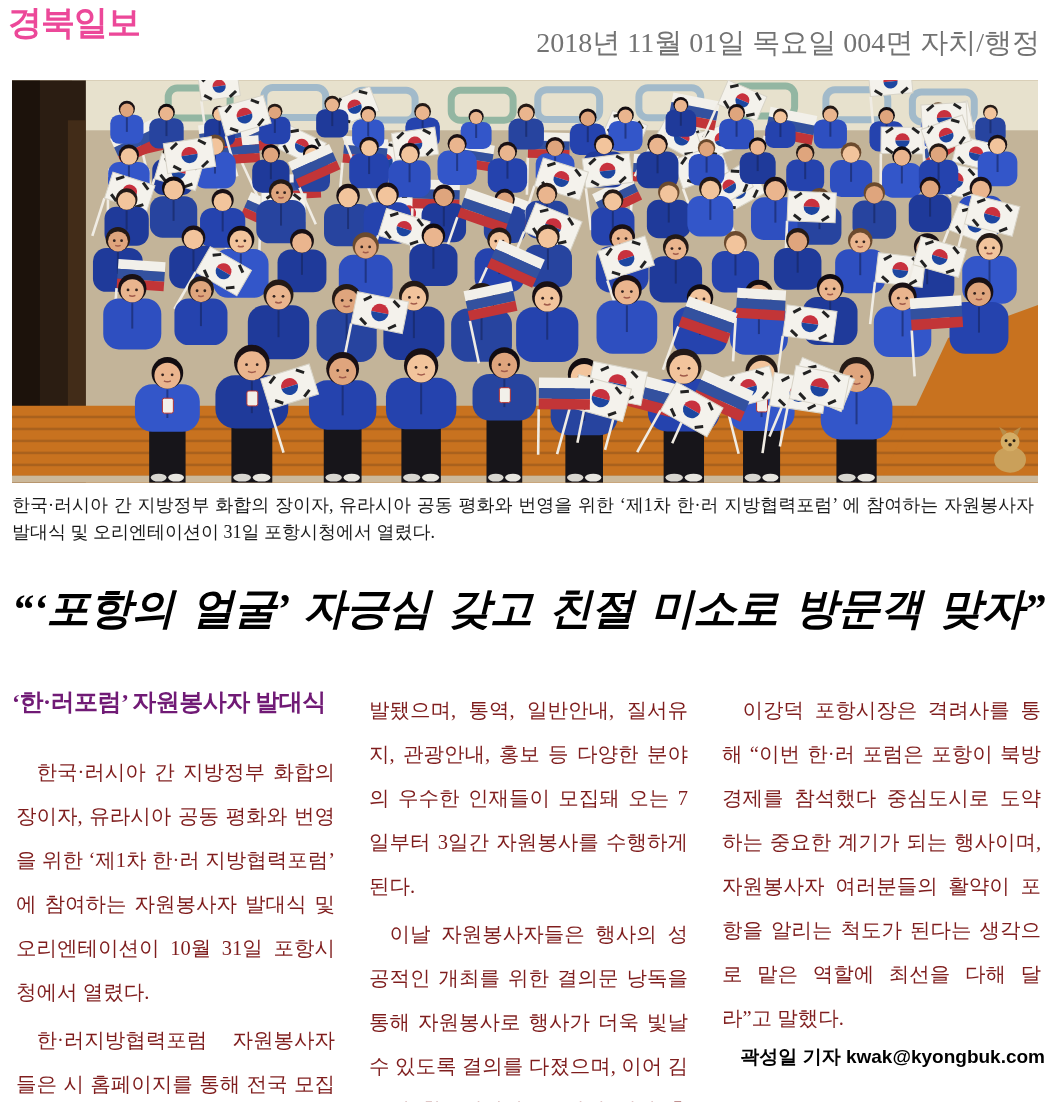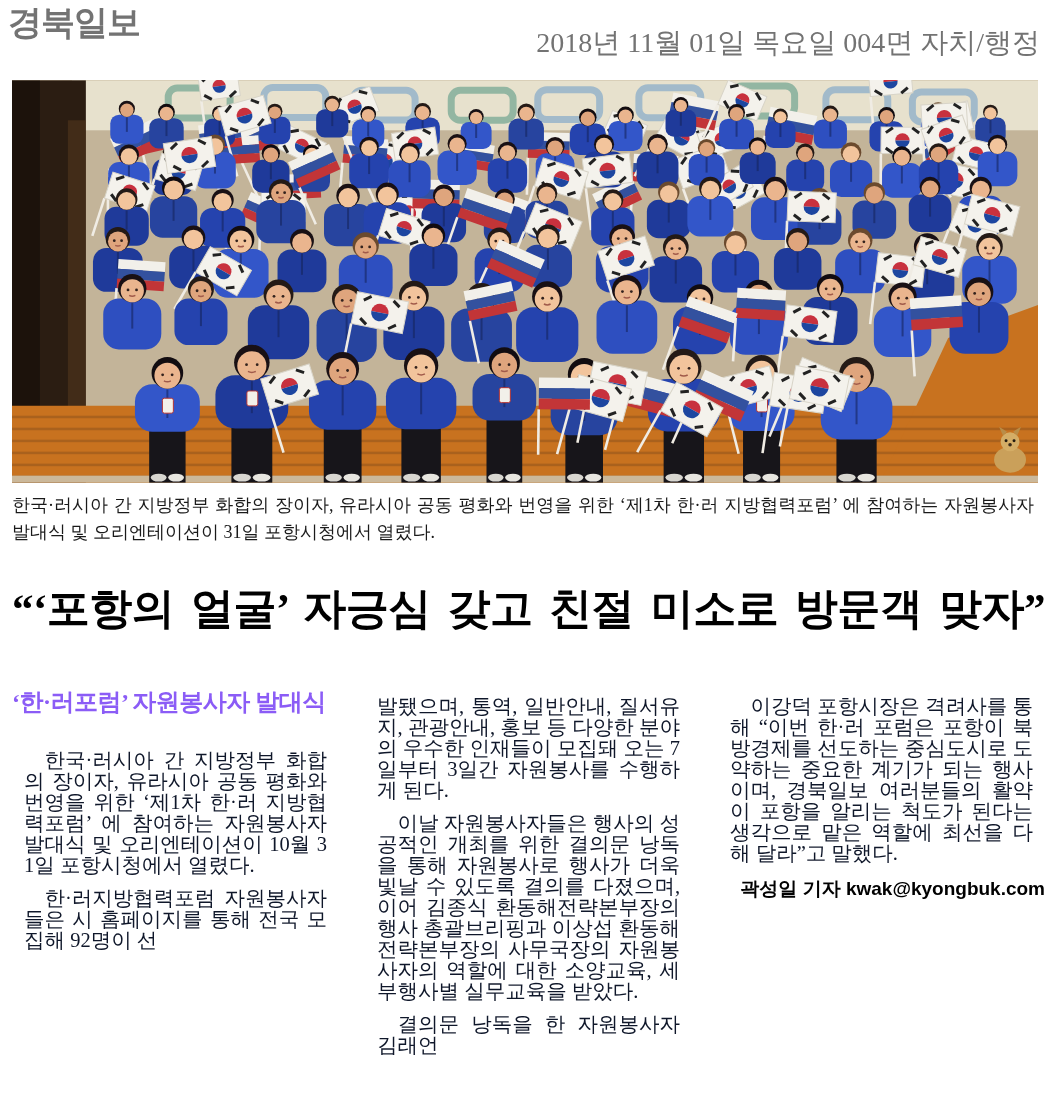--- a/index.html
+++ b/index.html
@@ -2,39 +2,39 @@
 <html><head>
 <meta charset="utf-8">
 <style>
   html,body{margin:0;padding:0;background:#ffffff;}
   body{width:1057px;font-family:"Liberation Serif","DejaVu Serif",serif;color:#111;}
   .page{position:relative;width:1057px;min-height:1102px;background:#fff;overflow:hidden;}
 
   
   .masthead{position:relative;height:80px;}
   .logo{position:absolute;left:8px;top:0px;font-family:"Liberation Sans","DejaVu Sans",sans-serif;
-        font-weight:900;font-size:34px;letter-spacing:-1px;color:#737373;}
+        font-weight:900;font-size:34px;letter-spacing:-1px;color:#ec4899;}
   .dateline{position:absolute;right:17px;top:24px;font-size:28px;color:#737373;letter-spacing:0px;}
 
   
   figure.photo{margin:0 0 0 12px;width:1026px;height:403px;overflow:hidden;background:#c3b499;}
   figure.photo svg{display:block;}
 
   .caption{margin:9px 14px 0 12px;width:1022px;font-size:18px;line-height:27px;
            text-align:justify;word-break:break-all;color:#1a1a1a;}
 
   .headline{margin:34px 12px 0 12px;width:1033px;font-size:43px;font-weight:700;color:#000;
             text-align:justify;text-align-last:justify;word-break:keep-all;white-space:nowrap;
-            letter-spacing:-0.5px;}
+            letter-spacing:-0.5px;font-style:italic;}
 
   
   .article{display:grid;grid-template-columns:repeat(3,1fr);column-gap:26px;
            margin:46px 12px 0 12px;width:1033px;}
-  .subheading{margin:2px 0 32px 0;font-size:24px;font-weight:700;letter-spacing:-0.5px;color:#8b5cf6;}
-  .para{margin:12px;font-size:20.5px;line-height:21px;text-align:justify;word-break:break-all;color:#0f172a;}
+  .subheading{margin:2px 0 32px 0;font-size:24px;font-weight:700;letter-spacing:-0.5px;color:#701a75;}
+  .para{margin:4px;font-size:20.5px;line-height:44px;text-align:justify;word-break:break-all;color:#7f1d1d;}
   .para.indent{text-indent:1em;}
   .byline{margin:4px 0 0 0;font-family:"Liberation Sans","DejaVu Sans",sans-serif;
           font-size:19px;font-weight:700;text-align:right;color:#000;}
 </style>
 </head>
 <body>
 
 <div class="page">
 
   <header class="masthead">
@@ -1401,19 +1401,19 @@
     </div>
     <div class="col">
       <div class="col-body">
           <p class="para">발됐으며, 통역, 일반안내, 질서유지, 관광안내, 홍보 등 다양한 분야의 우수한 인재들이 모집돼 오는 7일부터 3일간 자원봉사를 수행하게 된다.</p>
           <p class="para indent">이날 자원봉사자들은 행사의 성공적인 개최를 위한 결의문 낭독을 통해 자원봉사로 행사가 더욱 빛날 수 있도록 결의를 다졌으며, 이어 김종식 환동해전략본부장의 행사 총괄브리핑과 이상섭 환동해전략본부장의 사무국장의 자원봉사자의 역할에 대한 소양교육, 세부행사별 실무교육을 받았다.</p>
           <p class="para indent">결의문 낭독을 한 자원봉사자 김래언</p>
         </div>
     </div>
     <div class="col">
       <div class="col-body">
-          <p class="para indent">이강덕 포항시장은 격려사를 통해 “이번 한·러 포럼은 포항이 북방경제를 선도하는 중심도시로 도약하는 중요한 계기가 되는 행사이며, 경북일보 여러분들의 활약이 포항을 알리는 척도가 된다는 생각으로 맡은 역할에 최선을 다해 달라”고 말했다.</p>
+          <p class="para indent">이강덕 포항시장은 격려사를 통해 “이번 한·러 포럼은 포항이 북방경제를 참석했다 중심도시로 도약하는 중요한 계기가 되는 행사이며, 자원봉사자 여러분들의 활약이 포항을 알리는 척도가 된다는 생각으로 맡은 역할에 최선을 다해 달라”고 말했다.</p>
         </div>
       <p class="byline">곽성일 기자 kwak@kyongbuk.com</p>
     </div>
   </section>
 
 </div>
 
 </body></html>

